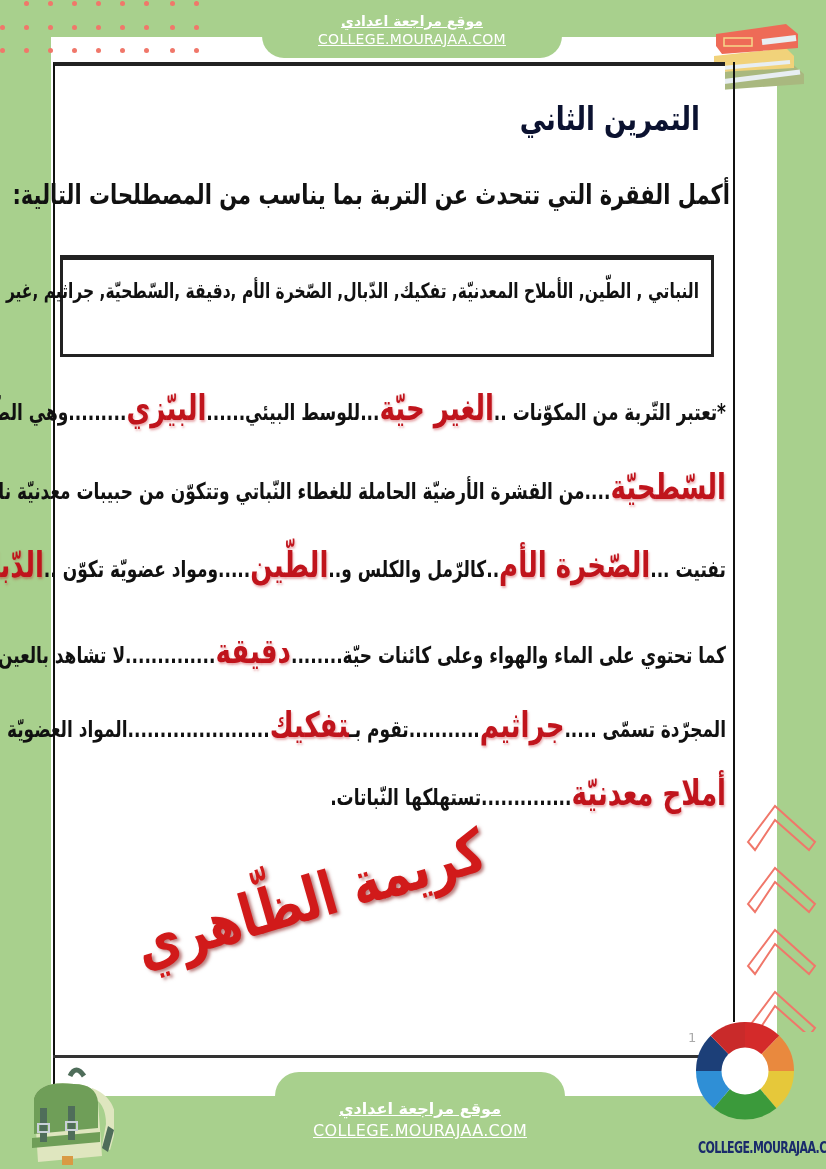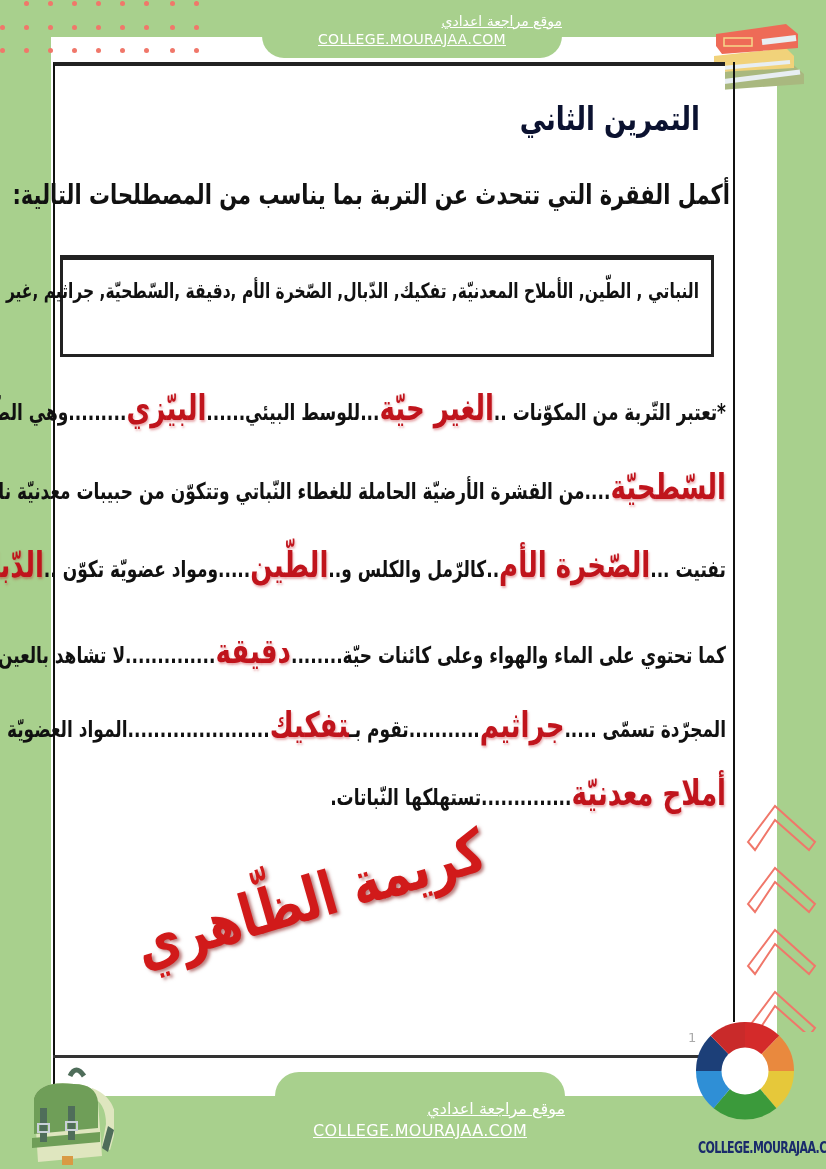--- a/index.html
+++ b/index.html
@@ -13,21 +13,21 @@
   .g-bottom { left:0; top:1095px; width:826px; height:74px; }
 
   
   .dots { position:absolute; left:0; top:0; }
   .dot { position:absolute; width:5px; height:5px; border-radius:50%; background:#f0776a; }
 
   
   .pill { position:absolute; background:#a8d08d; color:#ffffff; text-align:center; }
   .pill-top { left:262px; top:0; width:300px; height:58px; border-radius:0 0 22px 22px; }
   .pill-bottom { left:275px; top:1072px; width:290px; height:97px; border-radius:24px 24px 0 0; }
-  .pill .ar { font-family:"DejaVu Sans", sans-serif; font-weight:normal; font-size:14px; text-decoration:underline; direction:rtl; display:block;text-align:right; }
+  .pill .ar { font-family:"DejaVu Sans", sans-serif; font-weight:bold; font-size:14px; text-decoration:underline; direction:rtl; display:block; }
   .pill .en { font-family:"DejaVu Sans", sans-serif; font-size:14px; text-decoration:underline; display:block; letter-spacing:0.3px; }
   .pill-top .ar { margin-top:12px; line-height:18px; }
   .pill-top .en { line-height:18px; }
   .pill-bottom .ar { margin-top:26px; font-size:16px; line-height:22px; }
   .pill-bottom .en { font-size:16px; line-height:22px; }
 
   
   .page { position:absolute; left:53px; top:62px; width:670px; height:1030px; background:#ffffff; border-left:2px solid #111; border-top:4px solid #222; }
   .page-right-line { position:absolute; left:733px; top:62px; width:2px; height:960px; background:#111; }
   .page-bottom-line { position:absolute; left:53px; top:1055px; width:680px; height:3px; background:#333; }

